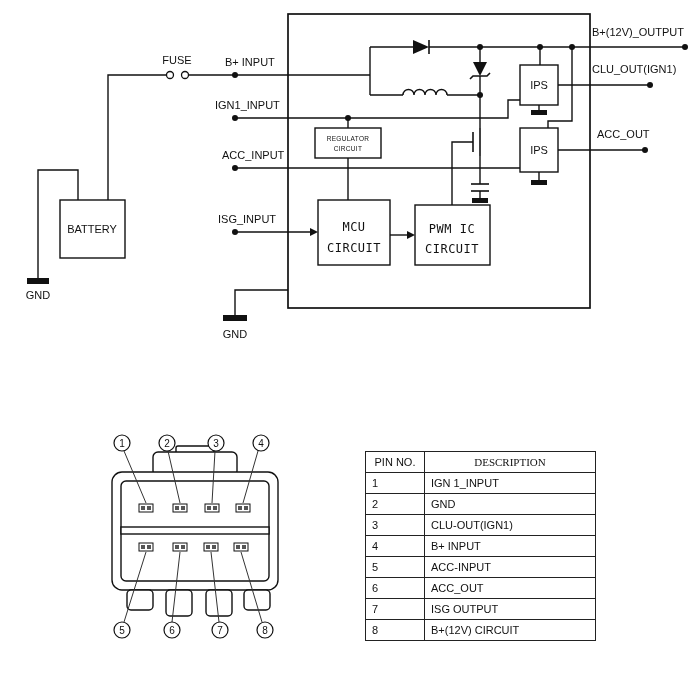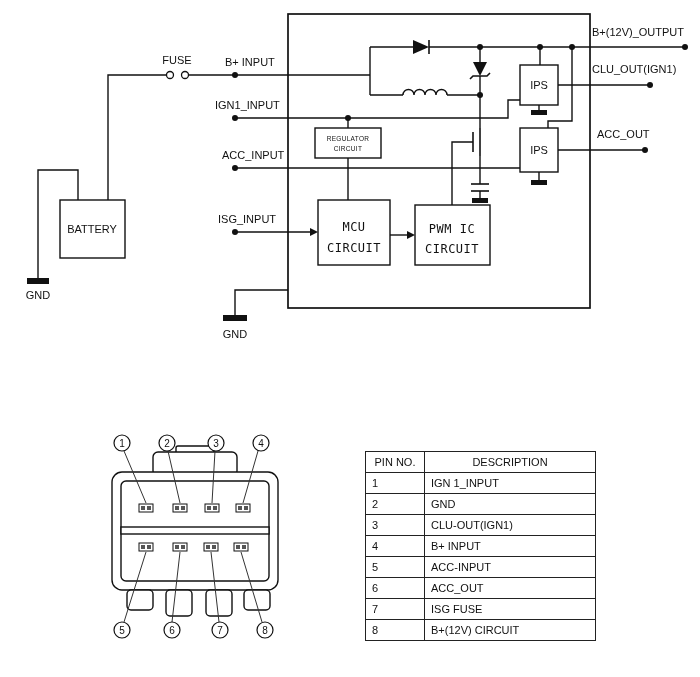--- a/index.html
+++ b/index.html
@@ -31,21 +31,21 @@
   
   .pin-table {
     position:absolute; left:365px; top:451px;
     border-collapse:collapse; font-size:11px; color:#111; background:#fff;
   }
   .pin-table th, .pin-table td {
     border:1px solid #222; height:20px;
     padding:0 6px; font-weight:normal; white-space:nowrap;
   }
   .pin-table .col-pin  { width:46px; }
-  .pin-table .col-desc { width:158px; }
+  .pin-table .col-desc { width:158px;font-family:Liberation Serif, serif; }
 </style>
 </head>
 <body>
 
 <div class="page">
 
   <svg style="left:0;top:0" width="700" height="360" viewBox="0 0 700 360">
 
     <rect x="288" y="14" width="302" height="294" class="mainbox"></rect>
 
@@ -264,21 +264,21 @@
       <tr>
         <td>5</td>
         <td>ACC-INPUT</td>
       </tr>
       <tr>
         <td>6</td>
         <td>ACC_OUT</td>
       </tr>
       <tr>
         <td>7</td>
-        <td>ISG FUSE</td>
+        <td>ISG OUTPUT</td>
       </tr>
       <tr>
         <td>8</td>
         <td>B+(12V) CIRCUIT</td>
       </tr>
     </tbody>
   </table>
 
 </div>
 

